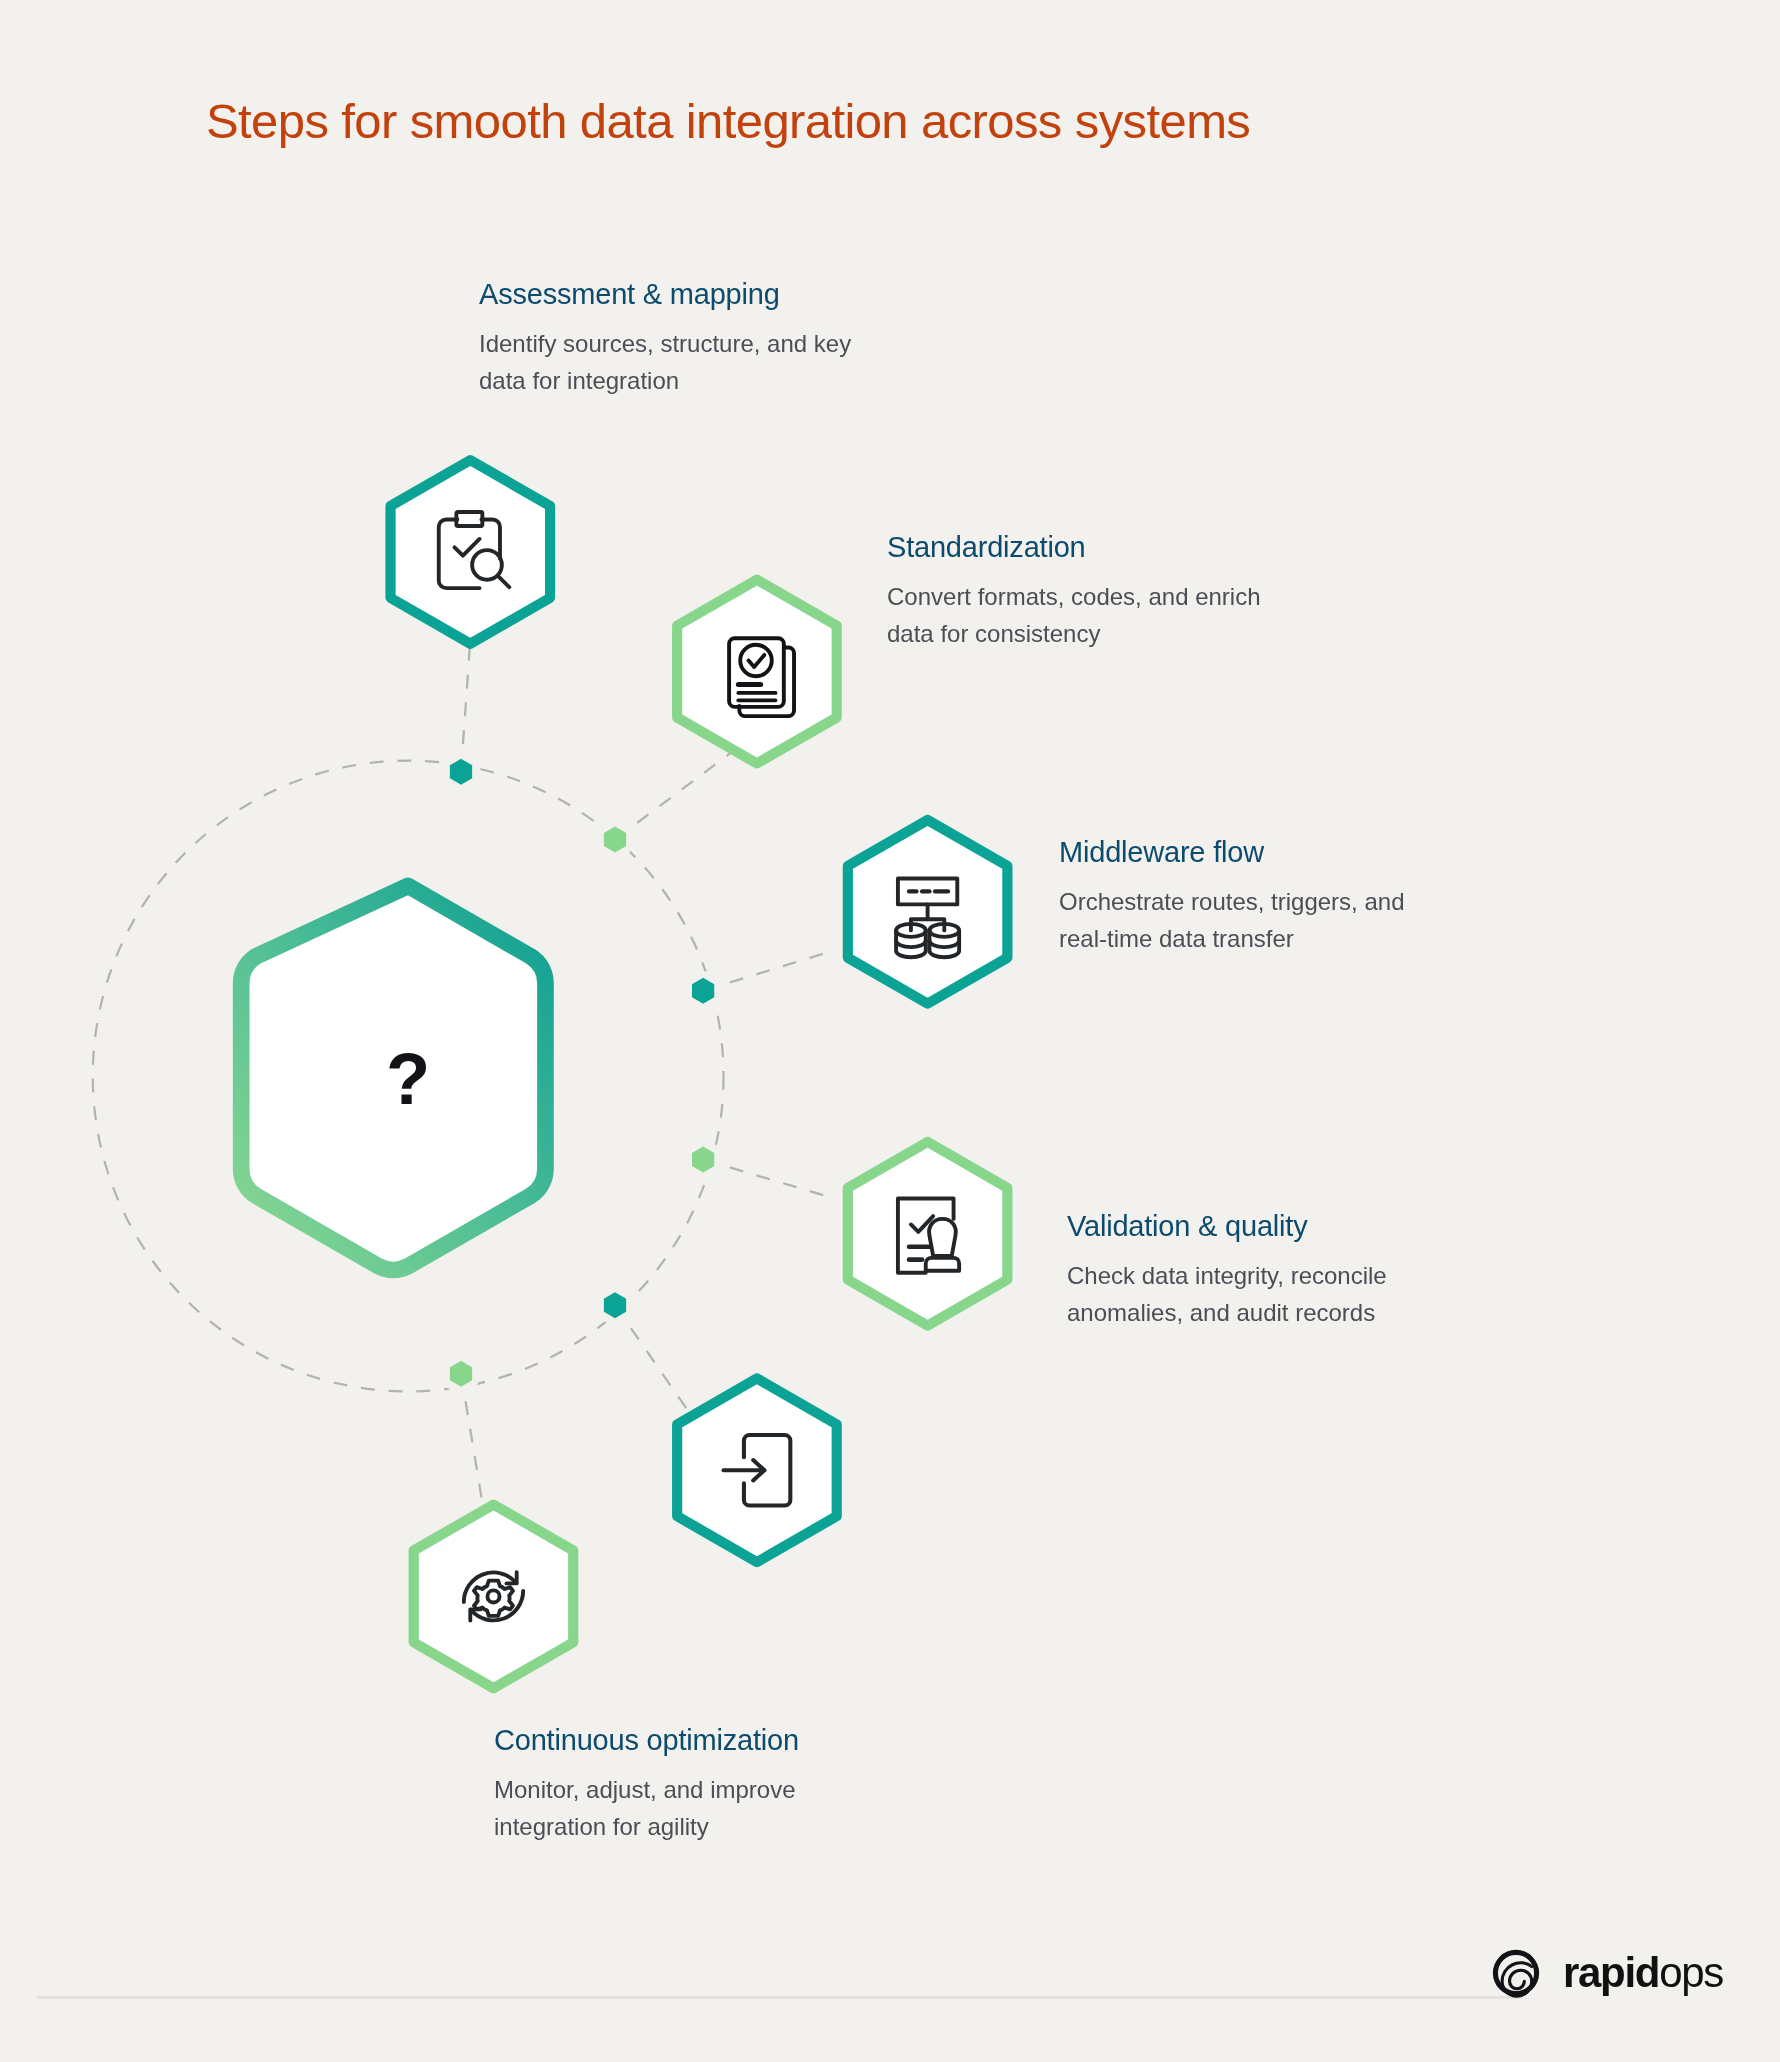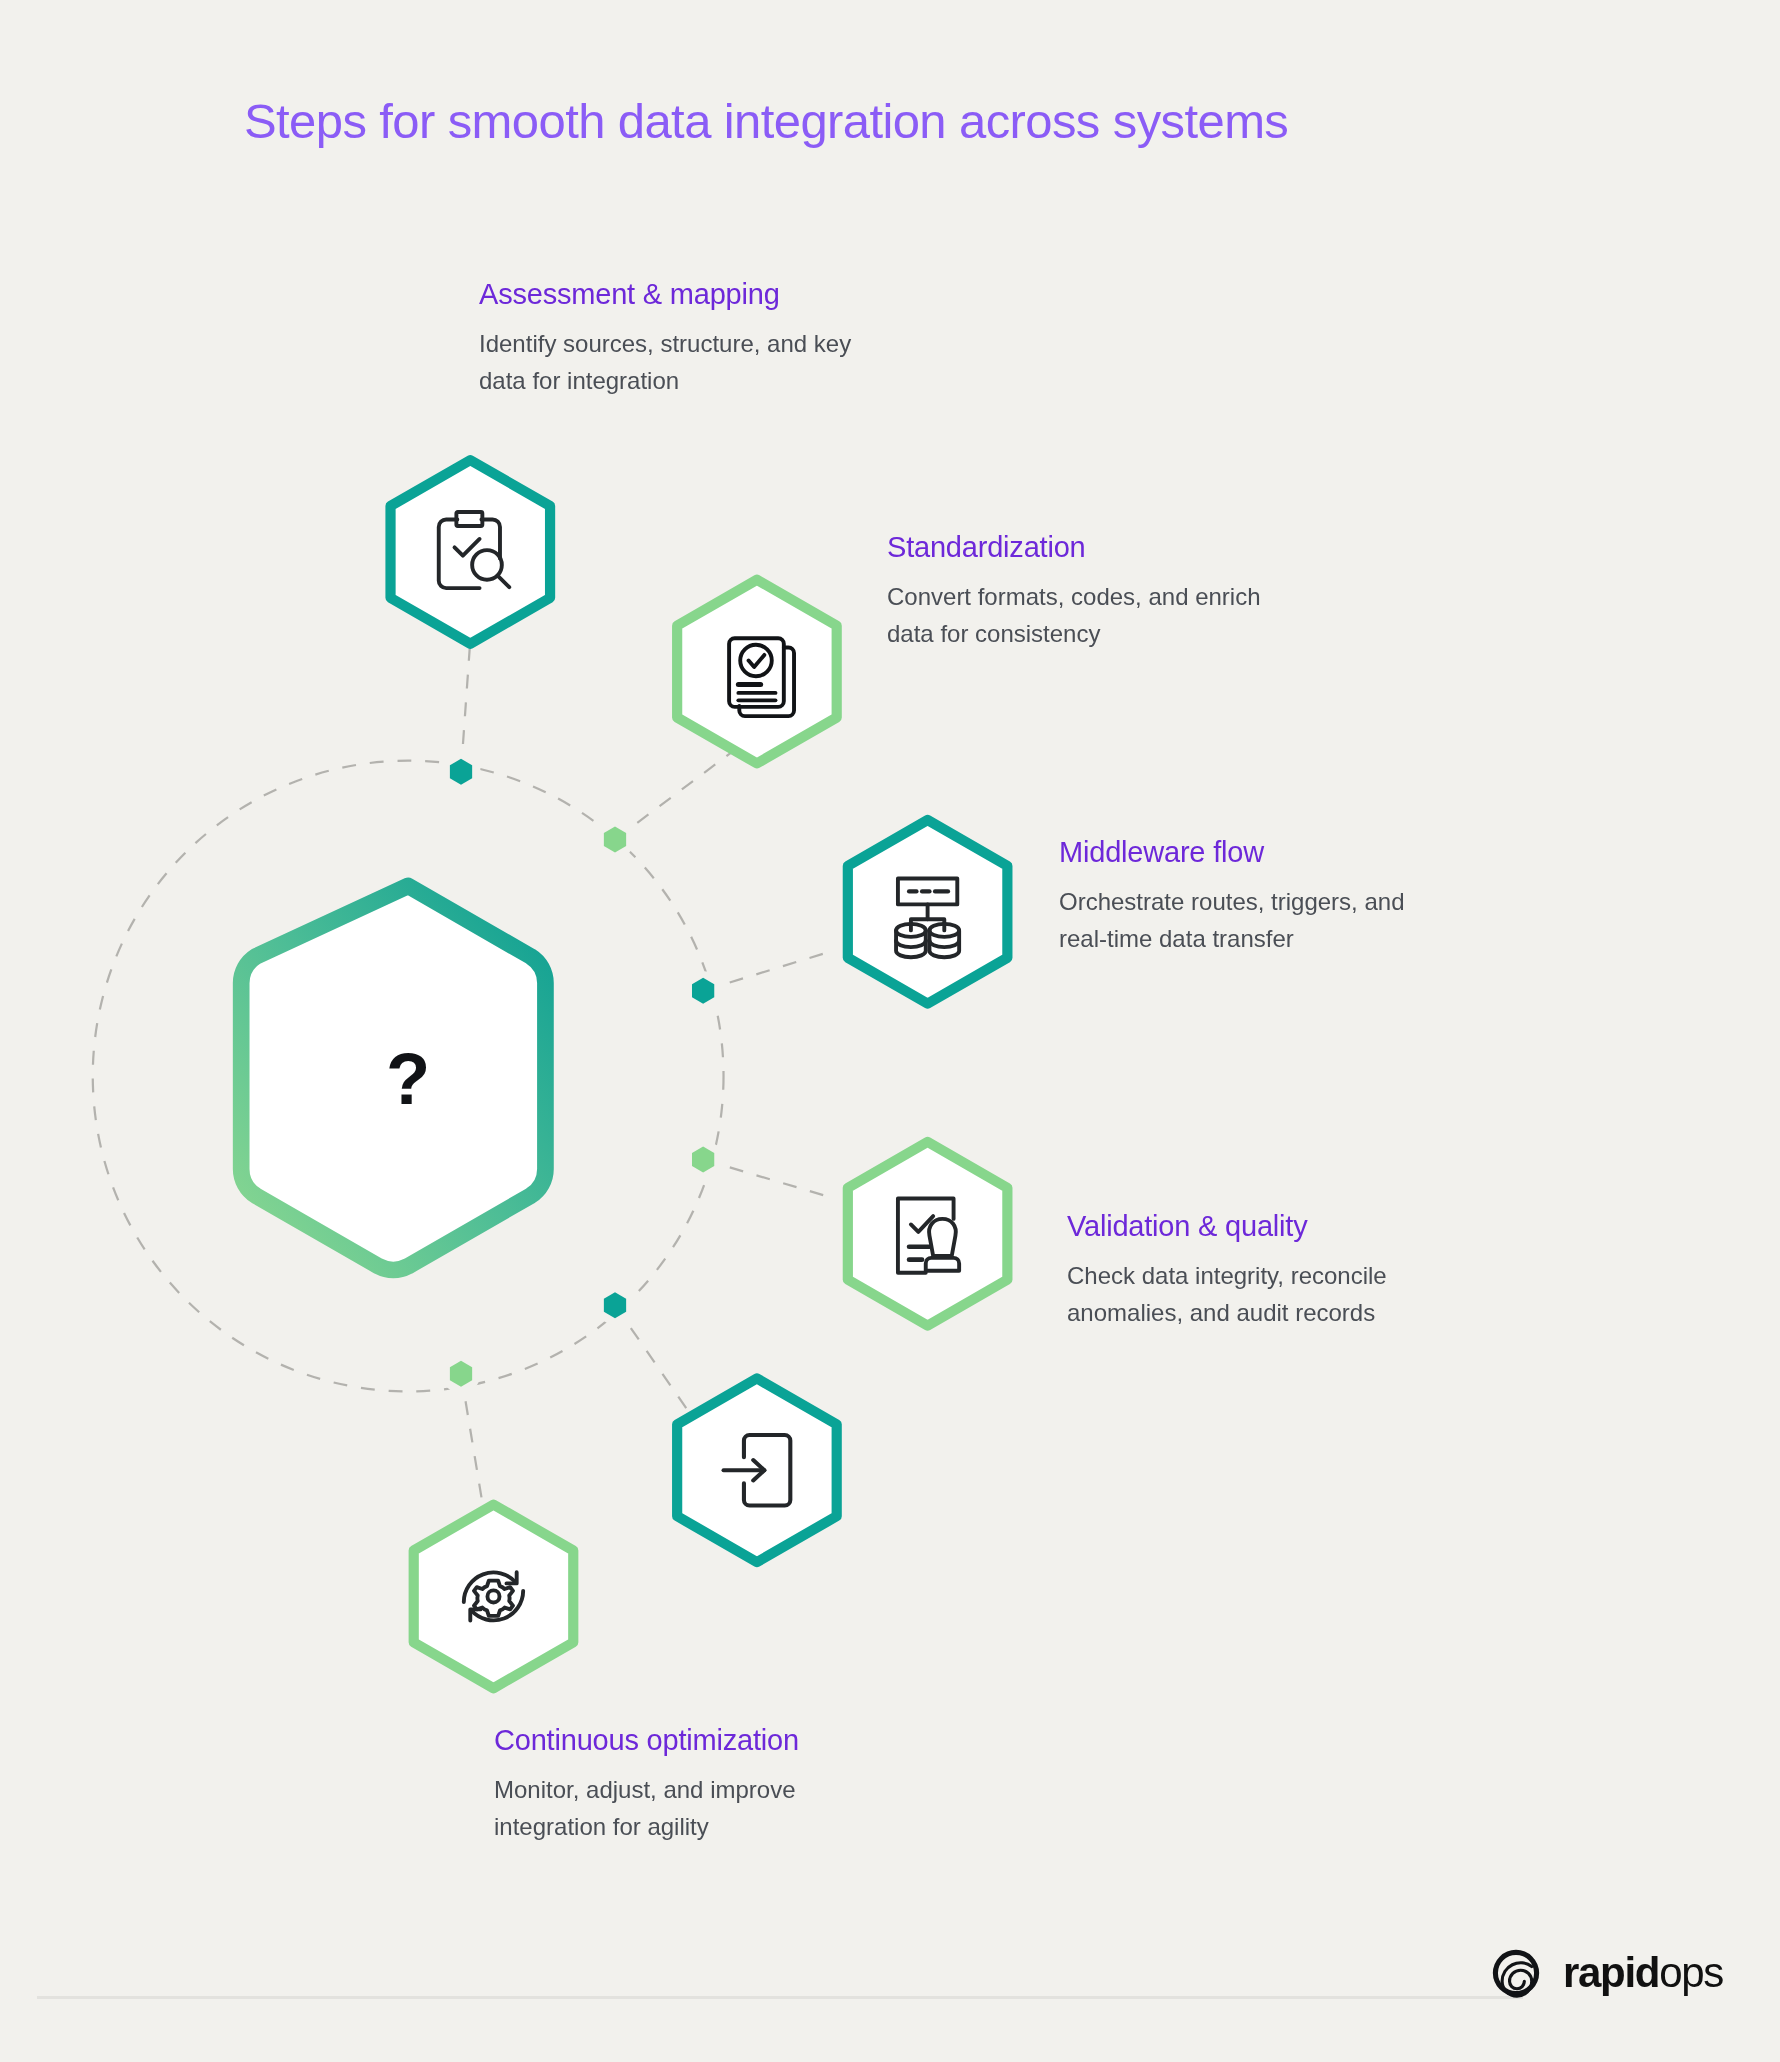--- a/index.html
+++ b/index.html
@@ -22,41 +22,40 @@
 
   
   #title {
     position: absolute;
     left: 206px;
     top: 93px;
     width: 1410px;
     font-size: 49px;
     font-weight: 500;
     letter-spacing: -0.6px;
-    color: #8b5cf6;
+    color: #c2410c;
     line-height: 1.18;
-    margin-left: 38px;
   }
 
   
   #stage {
     position: absolute;
     left: 0;
     top: 0;
     width: 1781px;
     height: 2063px;
   }
   #stage svg { position: absolute; left: 0; top: 0; }
 
   
   .callout { position: absolute; }
   .callout .c-title {
     font-size: 29px;
     font-weight: 500;
-    color: #6d28d9;
+    color: #0c4a6e;
     letter-spacing: -0.2px;
     line-height: 1.25;
     margin-bottom: 13px;
     white-space: nowrap;
   }
   .callout .c-desc {
     font-size: 24px;
     font-weight: 400;
     color: #4a4e55;
     line-height: 1.55;

